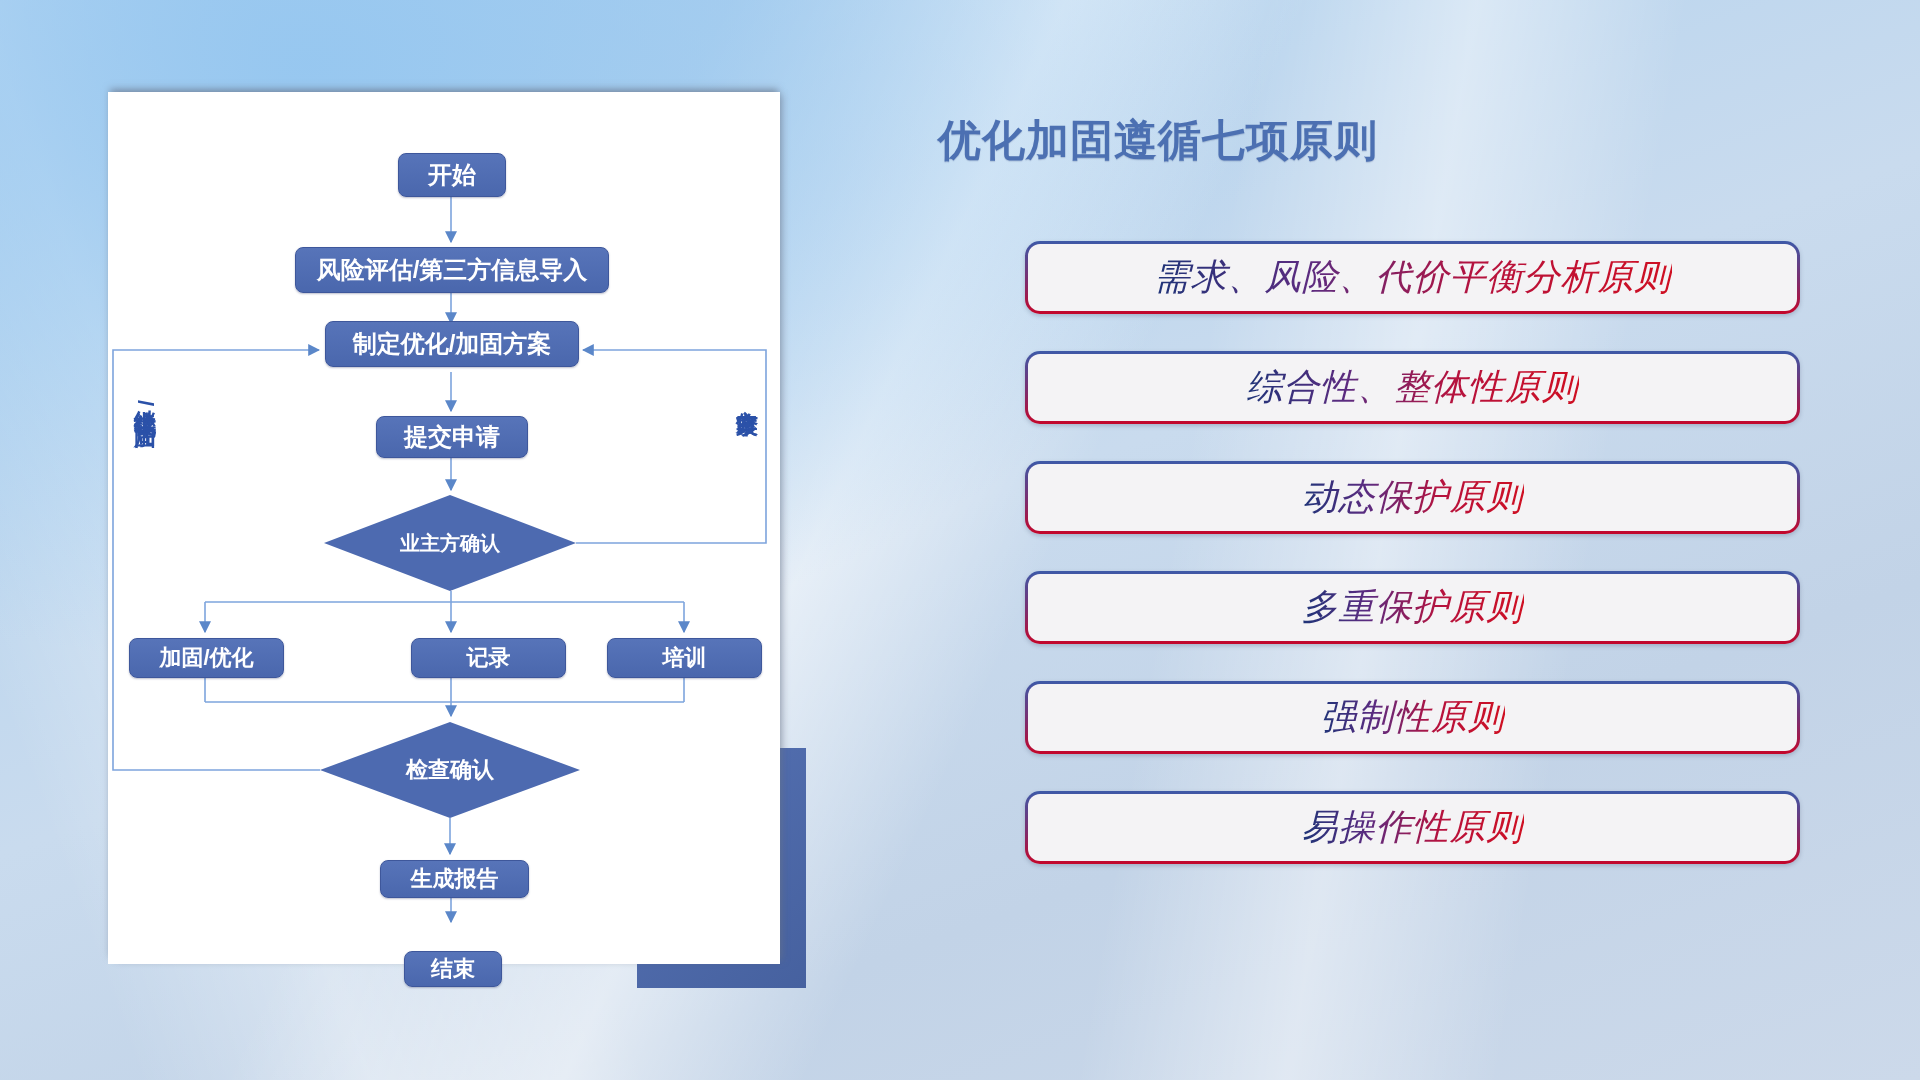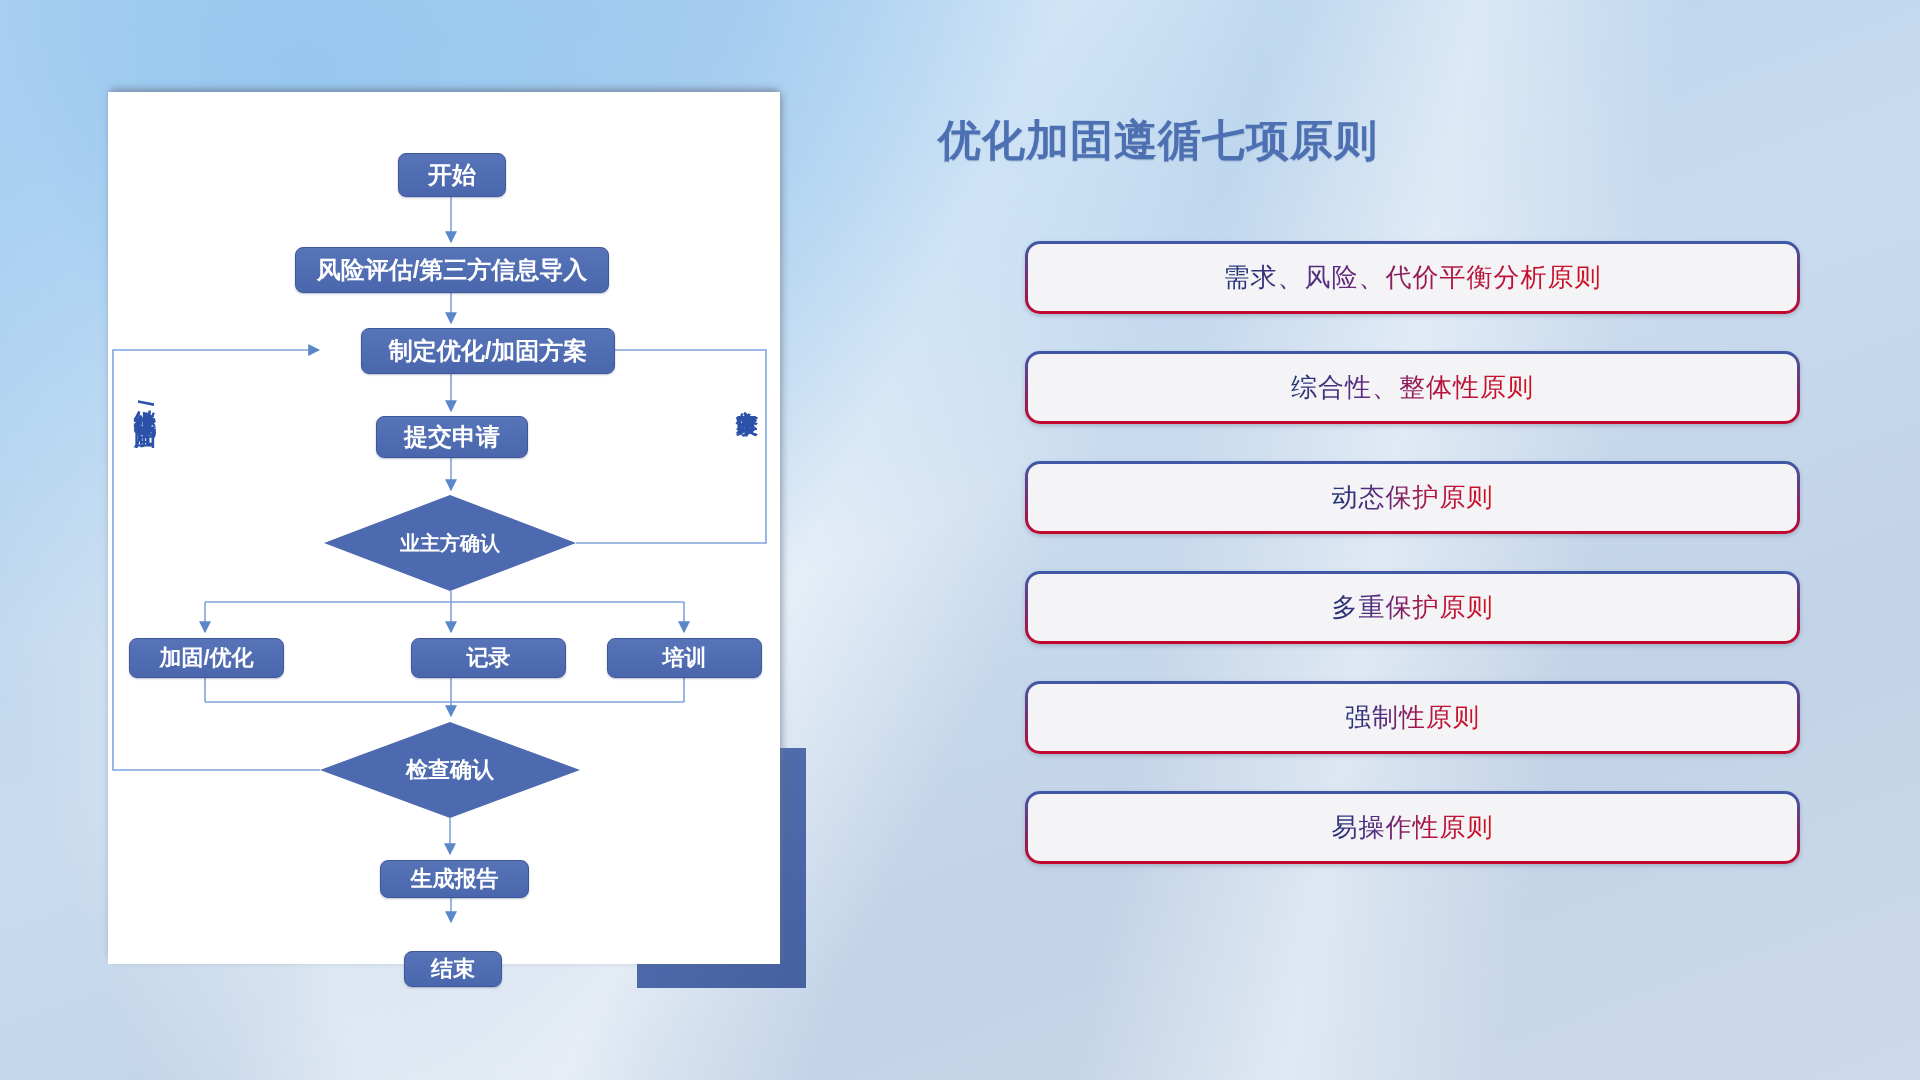--- a/index.html
+++ b/index.html
@@ -57,24 +57,24 @@
     border-radius:15px;padding:0;box-sizing:border-box;
     background:linear-gradient(180deg,#3d59a8 0%,#7e2b6c 55%,#c4062a 100%);
     box-shadow:0 2px 4px rgba(80,90,120,.30);
   }
   .p-inner{
     position:absolute;left:3px;top:3px;right:3px;bottom:3px;
     background:#f4f3f5;border-radius:12px;
     display:flex;align-items:center;justify-content:center;
   }
   .p-text{
-    font-size:26px;letter-spacing:1px;
+    font-size:36px;letter-spacing:1px;
     background:linear-gradient(90deg,#1f3478 0%,#5c2b80 30%,#b5123e 62%,#cf0f22 100%);
     -webkit-background-clip:text;background-clip:text;
-    -webkit-text-fill-color:transparent;color:transparent;
+    -webkit-text-fill-color:transparent;color:transparent;font-style:italic;
   }
 </style>
 </head>
 <body>
 
 <div class="abs card-shadow-rect"></div>
 
 <div class="abs flow-card">
 
   <svg width="672" height="872" viewBox="0 0 672 872">
@@ -109,21 +109,21 @@
   </svg>
 
   <div class="node" style="left:290px;top:61px;width:106px;height:42px;">
     <span>开始</span>
   </div>
 
   <div class="node" style="left:187px;top:155px;width:312px;height:44px;">
     <span>风险评估/第三方信息导入</span>
   </div>
 
-  <div class="node" style="left:217px;top:236px;width:252px;height:44px;margin-left:36px;">
+  <div class="node" style="left:217px;top:229px;width:252px;height:44px;">
     <span>制定优化/加固方案</span>
   </div>
 
   <div class="node" style="left:268px;top:324px;width:150px;height:40px;">
     <span>提交申请</span>
   </div>
 
   <div class="diamond" style="left:216px;top:403px;width:252px;height:96px;">
     <span>业主方确认</span>
   </div>

